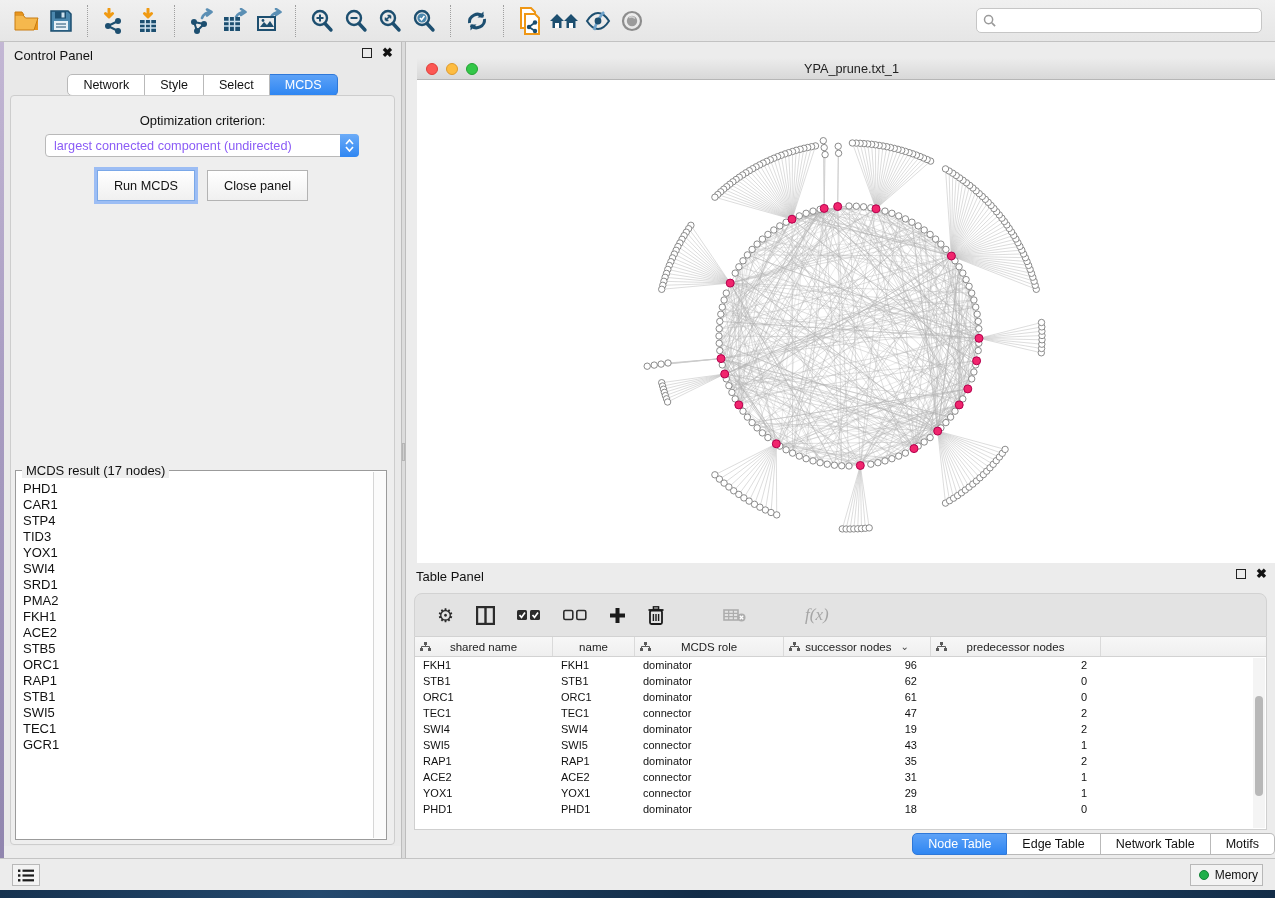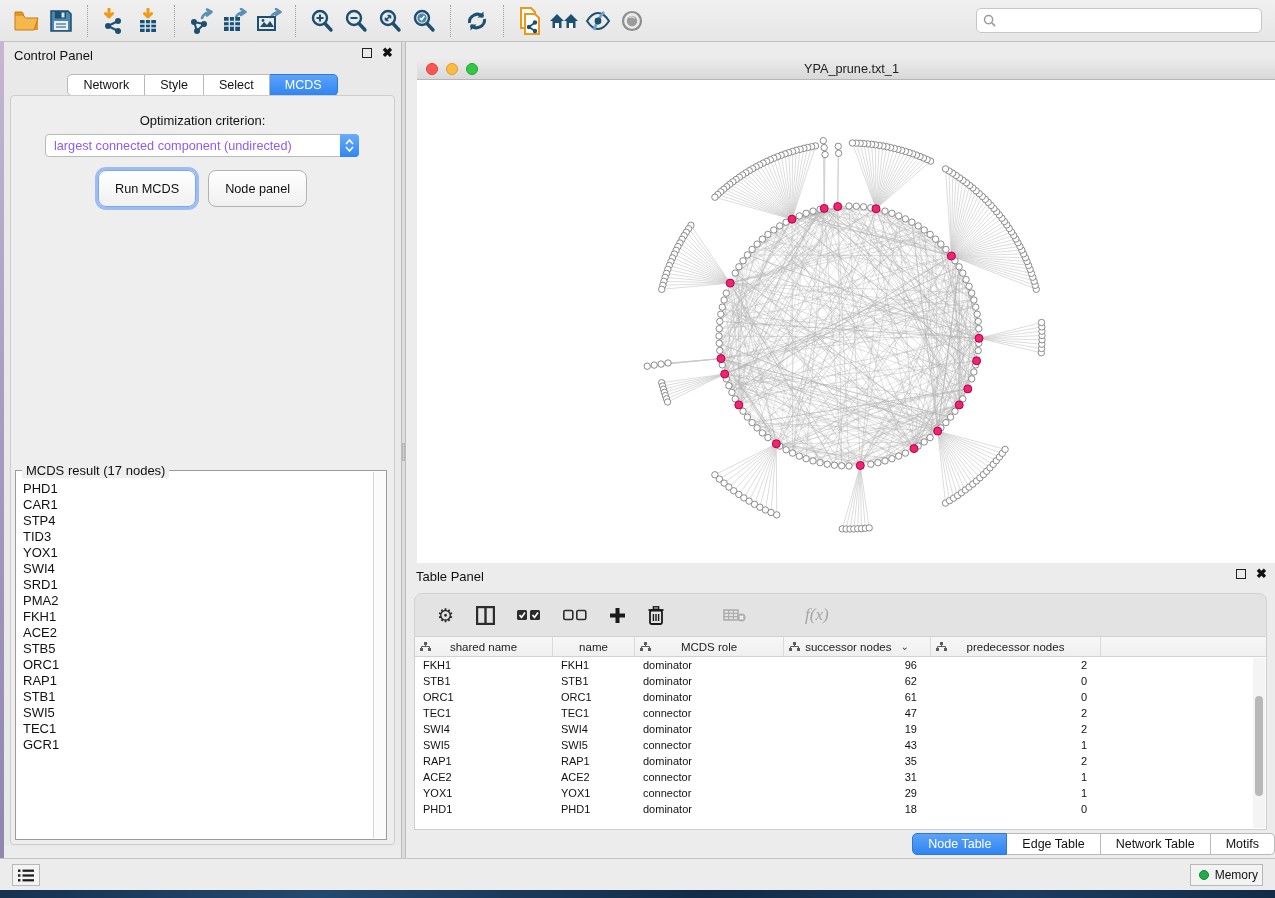--- a/index.html
+++ b/index.html
@@ -44,22 +44,22 @@
     background:#eeeeee; border:1px solid #cdcdcd; border-radius:4px; }
   .opt-label { margin-top:17px; text-align:center; font-size:13px; color:#111; }
   .cp-select { position:absolute; left:34px; top:38px; width:314px; height:23px; background:#fff;
     border:1px solid #b9b9b9; border-radius:4px; display:flex; align-items:center; cursor:pointer; }
   .cp-select .val { flex:1; font-size:12.7px; padding-left:8px; color:#8b5cf6; white-space:nowrap; }
   .stepper { width:19px; height:23px; margin-right:-1px; border-radius:0 4px 4px 0;
     background:linear-gradient(#6cacf8,#2f86f2); display:flex; flex-direction:column;
     align-items:center; justify-content:center; gap:1px; }
   .stepper svg { display:block; }
   .btn-row { position:absolute; left:0; top:74px; width:100%; display:flex; justify-content:center; gap:12px; }
-  .btn { height:37px; padding:0 16px; font-size:12.7px; color:#111; background:linear-gradient(#ffffff,#f0f0f0);
-    border:1px solid #b3b3b3; border-radius:8px; cursor:pointer; font-family:inherit; }
+  .btn { height:31px; padding:0 16px; font-size:12.7px; color:#111; background:linear-gradient(#ffffff,#f0f0f0);
+    border:1px solid #b3b3b3; border-radius:0; cursor:pointer; font-family:inherit; }
   .btn.focused { box-shadow:0 0 0 3px rgba(90,150,250,.55); border-color:#7aa8e8; }
 
   .mcds-box { position:absolute; left:4px; top:374px; width:372px; height:370px;
     border:1px solid #9b9b9b; background:#fff; }
   .mcds-legend { position:absolute; left:6px; top:-8px; background:#eeeeee; padding:0 4px;
     font-size:13px; color:#111; }
   .mcds-list { position:absolute; left:0; top:8px; bottom:1px; right:14px; overflow:hidden; padding:2px 0 0 7px; }
   .mcds-item { font-size:13px; line-height:16px; color:#111; }
   .list-scrollbar { position:absolute; right:0; top:1px; bottom:1px; width:13px; background:#fbfbfb;
     border-left:1px solid #d6d6d6; }
@@ -294,21 +294,21 @@
           <svg width="9" height="6" viewBox="0 0 9 6">
               <path d="M1 5l3.5-4L8 5" fill="none" stroke="#fff" stroke-width="1.6"></path>
             </svg>
           <svg width="9" height="6" viewBox="0 0 9 6">
               <path d="M1 1l3.5 4L8 1" fill="none" stroke="#fff" stroke-width="1.6"></path>
             </svg>
         </span>
       </div>
       <div class="btn-row">
         <button class="btn focused">Run MCDS</button>
-        <button class="btn">Node panel</button>
+        <button class="btn">Close panel</button>
       </div>
       <div class="mcds-box">
         <span class="mcds-legend">MCDS result (17 nodes)</span>
         <div class="mcds-list" id="mcds-list">
             <div class="mcds-item">PHD1</div>
             <div class="mcds-item">CAR1</div>
             <div class="mcds-item">STP4</div>
             <div class="mcds-item">TID3</div>
             <div class="mcds-item">YOX1</div>
             <div class="mcds-item">SWI4</div>

